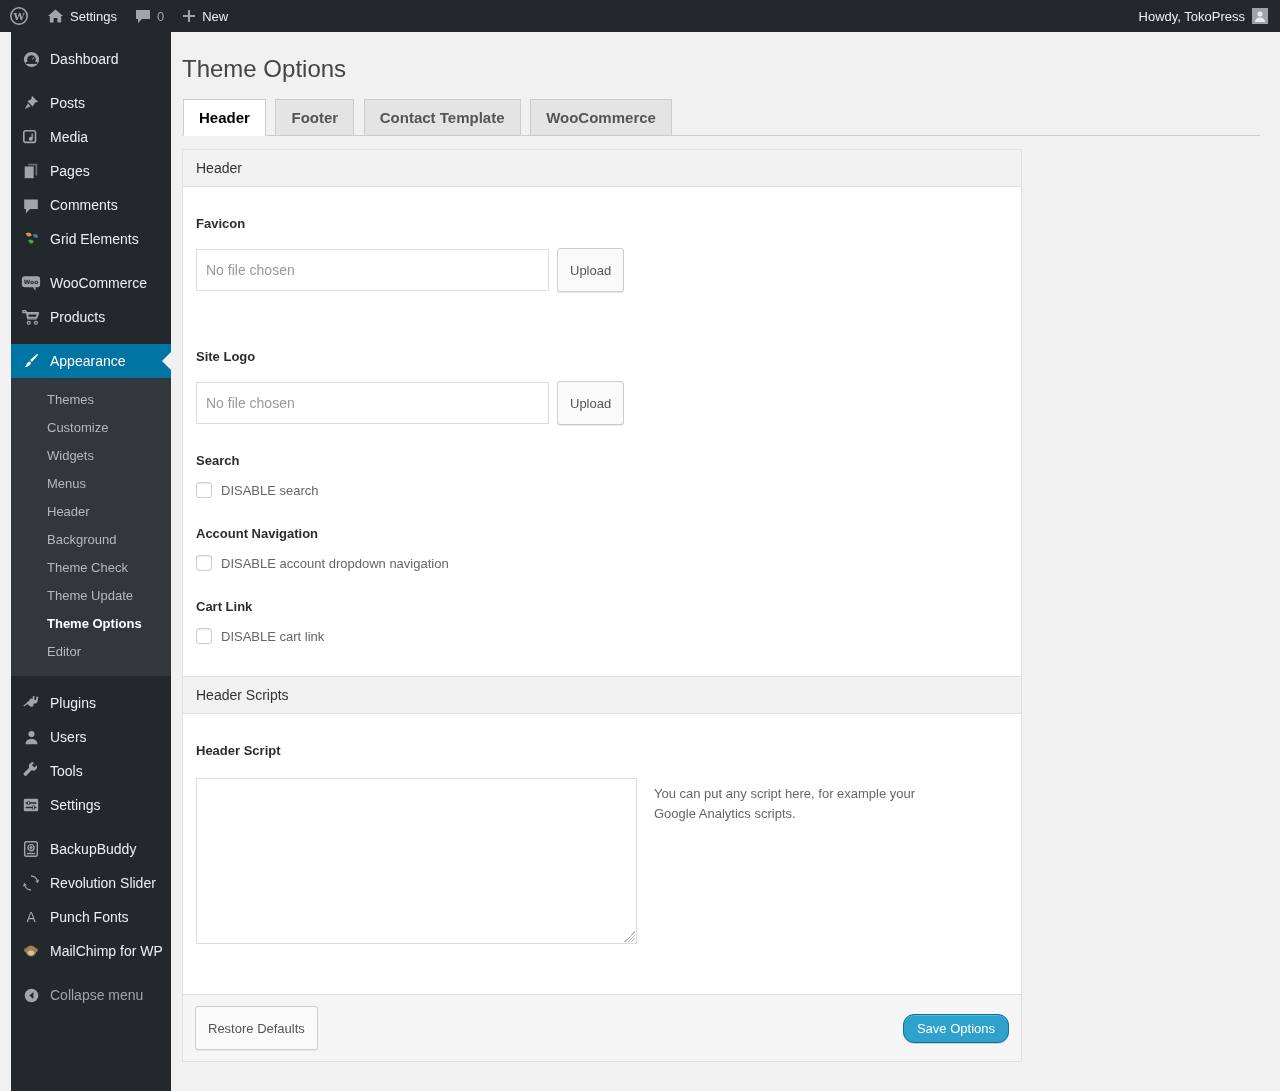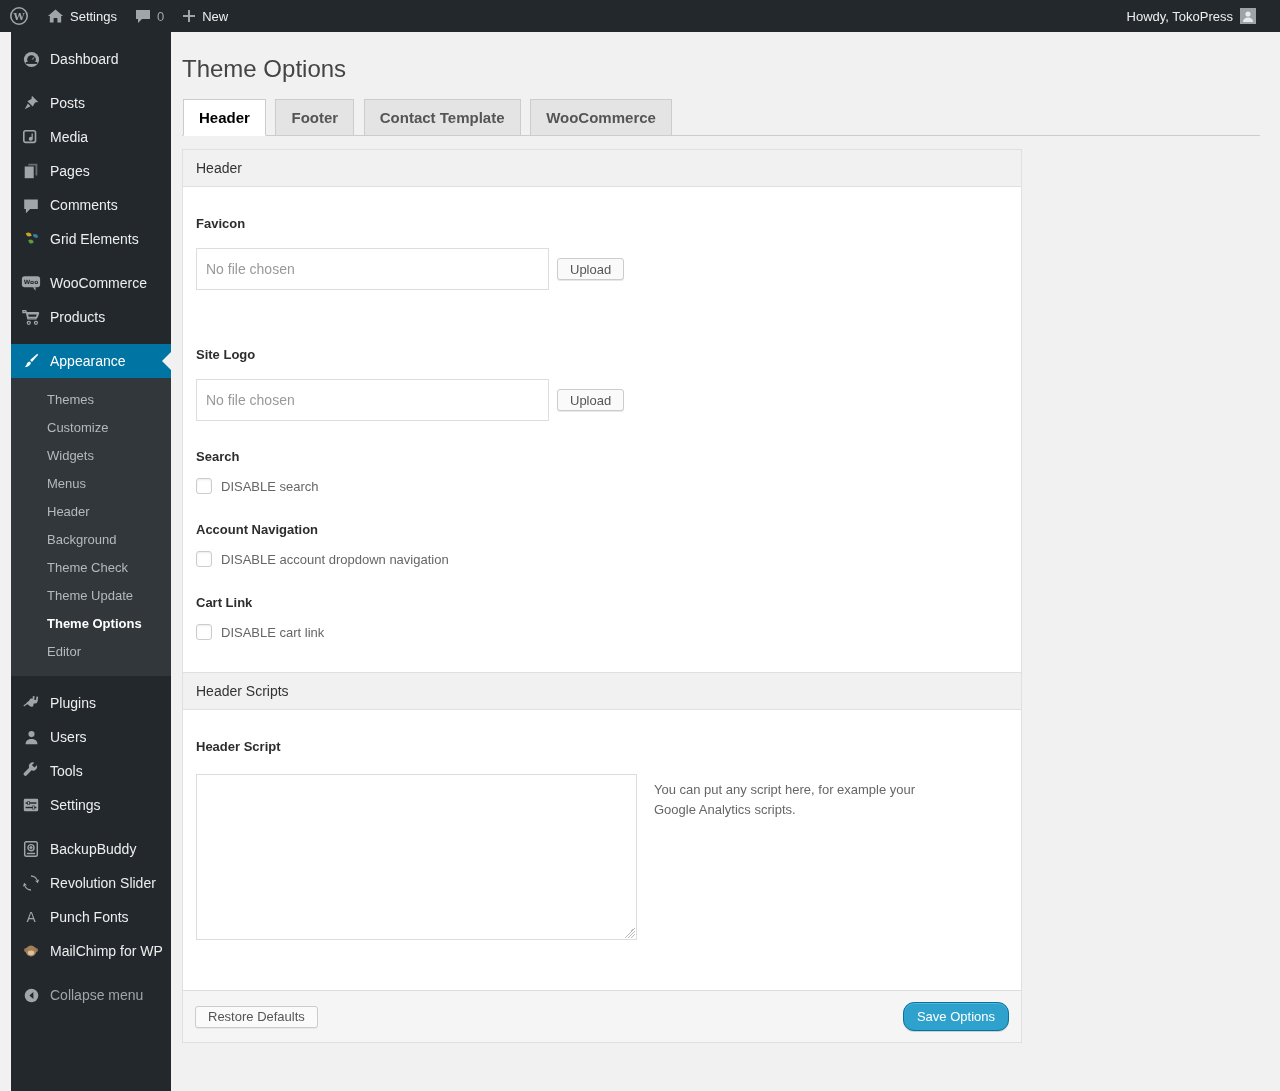--- a/index.html
+++ b/index.html
@@ -17,21 +17,21 @@
   .admin-bar {
     position:absolute; top:0; left:0; width:1280px; height:32px;
     background:#23282d; color:#eee;
     display:flex; justify-content:space-between; align-items:stretch;
     z-index:50; font-size:13px;
   }
   .ab-left, .ab-right { display:flex; align-items:stretch; }
   .ab-item { display:flex; align-items:center; gap:6px; padding:0 9px; color:#eee; cursor:pointer; }
   .ab-item .num { color:#a0a5aa; }
   .ab-icon { display:inline-flex; align-items:center; }
-  .ab-right { padding-right:20px;text-align:center; }
+  .ab-right { padding-right:8px;text-align:center; }
   .howdy { display:flex; align-items:center; gap:7px; padding:0 4px; color:#eee; cursor:pointer; }
   .avatar { width:16px; height:16px; background:#9ea3a8; display:inline-block; }
 
   
   .sidebar {
     position:absolute; top:32px; left:11px; width:160px; height:1059px;
     background:#23282d; color:#eee;
   }
   .menu { padding-top:10px; }
   .menu-item {
@@ -83,21 +83,21 @@
   .section-body { padding:1px 13px 6px; }
   .section-header:not(:first-child) { border-top:1px solid #e0e0e0; }
   .field-label { font-weight:bold; font-size:13px; color:#2d2d2d; margin:28px 0 0; }
   .file-row { margin:17px 0 22px; display:flex; align-items:center; gap:8px; }
   .file-input {
     width:353px; height:42px; border:1px solid #ddd; background:#fff;
     color:#999; padding:0 9px; font-size:14px; outline:none;
   }
   .btn {
     background:#fafafa; border:1px solid #ccc; border-radius:3px;
-    color:#555; padding:0 12px; height:22px; font-size:13px; cursor:pointer;
+    color:#555; padding:0 12px; height:44px; font-size:13px; cursor:pointer;
     font-family:inherit; box-shadow:0 1px 0 #e8e8e8;
   }
   .check-row { margin:14px 0 26px; display:flex; align-items:center; gap:9px; color:#666; font-size:13px; }
   .checkbox {
     appearance:none; -webkit-appearance:none; margin:0;
     width:16px; height:16px; border:1px solid #ccc; border-radius:3px;
     background:#fff; box-shadow:inset 0 1px 2px rgba(0,0,0,.08); cursor:pointer;
   }
   .script-row { margin:20px 0 0; display:flex; align-items:flex-start; gap:17px; padding-bottom:44px; }
   .script-box { position:relative; }

